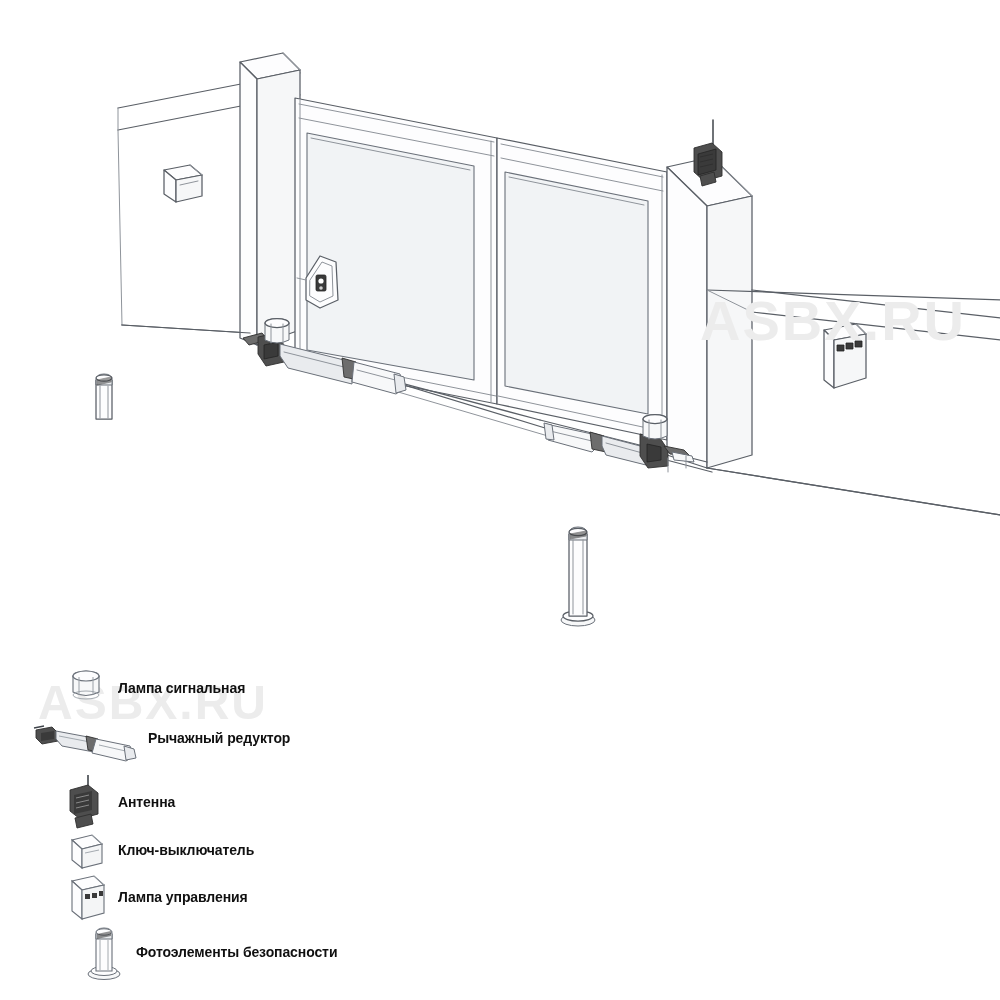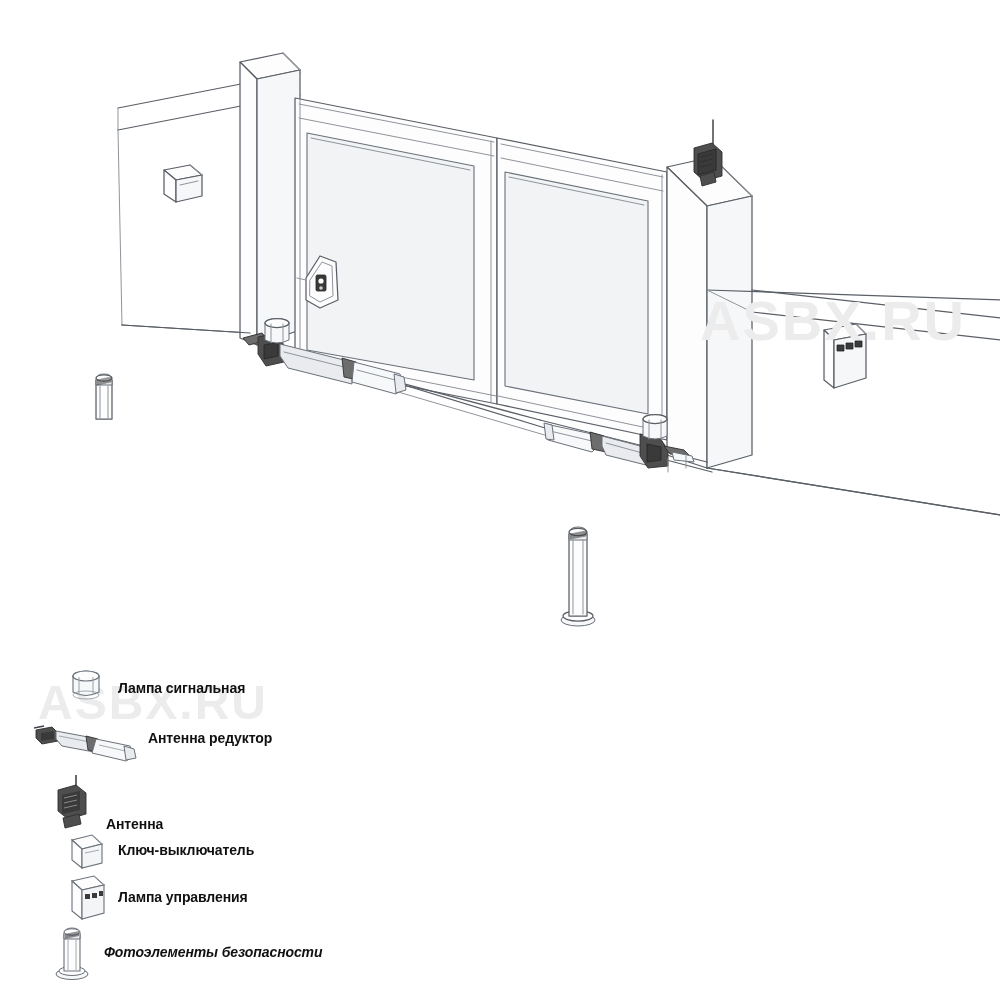--- a/index.html
+++ b/index.html
@@ -250,24 +250,24 @@
           <path d="M11 25 L24 23 L24 31 L11 33 Z" fill="#3a3a3a"></path>
           <path d="M26 23 L58 29 L64 38 L64 44 L32 38 L26 31 Z" fill="#e9ebee" stroke="#6a7079" stroke-width="1"></path>
           <path d="M29 28 L60 34" stroke="#9aa0a7" stroke-width="0.9" fill="none"></path>
           <path d="M56 28 L68 31 L70 44 L58 42 Z" fill="#6d6d6d" stroke="#2f2f2f" stroke-width="0.9"></path>
           <path d="M66 31 L100 38 L104 48 L96 53 L62 45 Z" fill="#f7f8f9" stroke="#6a7079" stroke-width="1"></path>
           <path d="M69 37 L100 44" stroke="#9aa0a7" stroke-width="0.9" fill="none"></path>
           <path d="M94 38 L104 41 L106 50 L96 52 Z" fill="#e9ebee" stroke="#6a7079" stroke-width="1"></path>
           <path d="M4 20 L14 18" stroke="#3f444a" stroke-width="1.3" fill="none"></path>
         </svg>
       </span>
-      <span class="legend-label" style="margin-left:-2px;">Антенна редуктор</span>
-    </div>
-
-    <div class="legend-row" style="left:46px; top:142px;align-items:flex-end;">
+      <span class="legend-label" style="margin-left:-2px;">Рычажный редуктор</span>
+    </div>
+
+    <div class="legend-row" style="left:58px; top:142px;">
       <span class="legend-icon">
         <svg width="60" height="60" viewBox="0 0 60 60">
           <path d="M30 3 L30 20" stroke="#3f444a" stroke-width="1.6" fill="none"></path>
           <path d="M12 18 L30 13 L40 21 L40 42 L22 47 L12 39 Z" fill="#4e4e4e" stroke="#2f2f2f" stroke-width="0.9"></path>
           <path d="M16 23 L34 19 L34 38 L16 42 Z" fill="#3a3a3a"></path>
           <path d="M18 26 L31 23" stroke="#8a8a8a" stroke-width="1" fill="none"></path>
           <path d="M18 31 L31 28" stroke="#8a8a8a" stroke-width="1" fill="none"></path>
           <path d="M18 36 L31 33" stroke="#8a8a8a" stroke-width="1" fill="none"></path>
           <path d="M17 46 L33 42 L35 52 L19 56 Z" fill="#4e4e4e" stroke="#2f2f2f" stroke-width="0.9"></path>
         </svg>
@@ -296,21 +296,21 @@
           <path d="M24 23 L46 18 L46 46 L24 52 Z" fill="#f4f5f6" stroke="#6a7079" stroke-width="1.1"></path>
           <path d="M36 9 L46 18" stroke="#9aa0a7" stroke-width="0.9" fill="none"></path>
           <rect x="27" y="27" width="5" height="5" fill="#3a3a3a"></rect>
           <rect x="34" y="26" width="5" height="5" fill="#3a3a3a"></rect>
           <rect x="41" y="24" width="4" height="5" fill="#3a3a3a"></rect>
         </svg>
       </span>
       <span class="legend-label">Лампа управления</span>
     </div>
 
-    <div class="legend-row" style="left:44px; top:292px;font-style:italic;">
+    <div class="legend-row" style="left:76px; top:292px;">
       <span class="legend-icon">
         <svg width="60" height="60" viewBox="0 0 60 60">
           <ellipse cx="28" cy="52" rx="16" ry="5.5" fill="#f7f8f9" stroke="#6a7079" stroke-width="1"></ellipse>
           <ellipse cx="28" cy="49" rx="13" ry="4.5" fill="#fdfdfe" stroke="#6a7079" stroke-width="1"></ellipse>
           <path d="M20 12 L20 49 L36 49 L36 12 Z" fill="#fdfdfe" stroke="#6a7079" stroke-width="1.1"></path>
           <path d="M20 12 Q20 6 28 6 Q36 6 36 12 L36 17 L20 17 Z" fill="#e9ebee" stroke="#6a7079" stroke-width="1"></path>
           <ellipse cx="28" cy="10" rx="8" ry="3.2" fill="#fdfdfe" stroke="#6a7079" stroke-width="1"></ellipse>
           <path d="M21 12 L35 9 L35 14 L21 17 Z" fill="#3a3a3a" opacity="0.55"></path>
           <path d="M24 18 L24 48" stroke="#9aa0a7" stroke-width="0.9" fill="none"></path>
           <path d="M32 18 L32 48" stroke="#9aa0a7" stroke-width="0.9" fill="none"></path>

